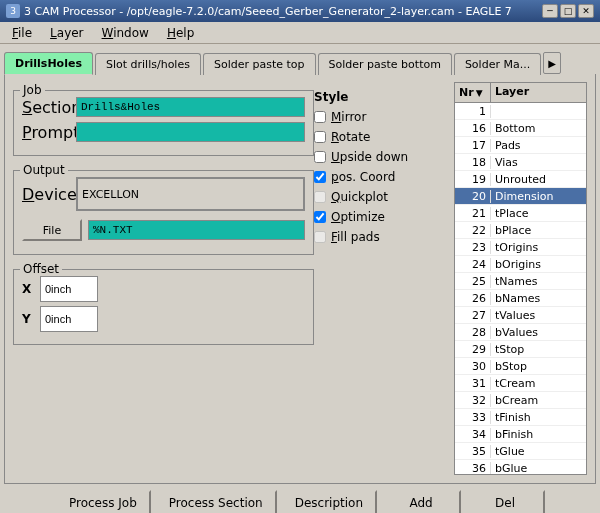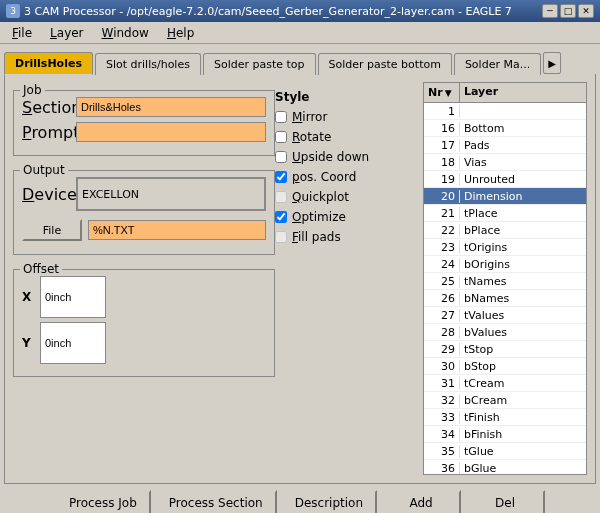--- a/index.html
+++ b/index.html
@@ -84,21 +84,21 @@
       border: 1px solid #888;
       border-bottom: none;
       background: #d4d0c8;
       cursor: pointer;
       font-size: 11px;
       border-radius: 3px 3px 0 0;
       position: relative;
       top: 1px;
     }
     .tab.active {
-      background: #eab308;
+      background: #86efac;
       border-bottom: 1px solid #d4d0c8;
       z-index: 2;
       font-weight: bold;
     }
     .tab-arrow {
       width: 18px;
       height: 22px;
       border: 1px solid #888;
       background: #d4d0c8;
       display: flex;
@@ -154,31 +154,31 @@
     .form-label {
       width: 48px;
       text-align: right;
       font-size: 16px;
     }
     .form-label span { text-decoration: underline; }
     .text-input {
       flex: 1;
       height: 20px;
       border: 1px solid #888;
-      background: #fdba74;
+      background: #14b8a6;
       padding: 2px 4px;
       font-size: 11px;
-      font-family: Liberation Sans, sans-serif;
+      font-family: Liberation Mono, monospace;
     }
     .text-input-short {
-      width: 66px;
+      width: 58px;
       height: 20px;
       border: 1px solid #888;
       background: white;
-      padding: 20px 4px;
+      padding: 12px 4px;
       font-size: 11px;
     }
 
     
     .style-panel {
       width: 140px;
       display: flex;
       flex-direction: column;
       gap: 4px;
       padding-top: 8px;
@@ -249,28 +249,27 @@
       margin-bottom: 4px;
     }
     .offset-label {
       width: 12px;
       font-size: 12px;
       font-weight: bold;
     }
 
     
     .layer-panel {
-      width: 164px;
+      width: 133px;
       border: 1px solid #888;
       background: white;
       display: flex;
       flex-direction: column;
       overflow: hidden;
       height: 100%;
-      margin-left: 8px;
     }
     .layer-header {
       display: flex;
       background: #d4d0c8;
       border-bottom: 1px solid #888;
       height: 20px;
     }
     .layer-col-nr {
       width: 36px;
       padding: 2px 4px;

